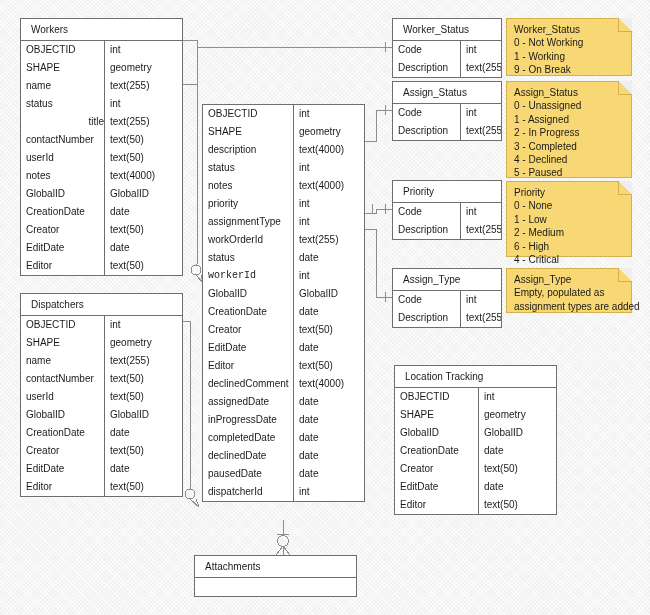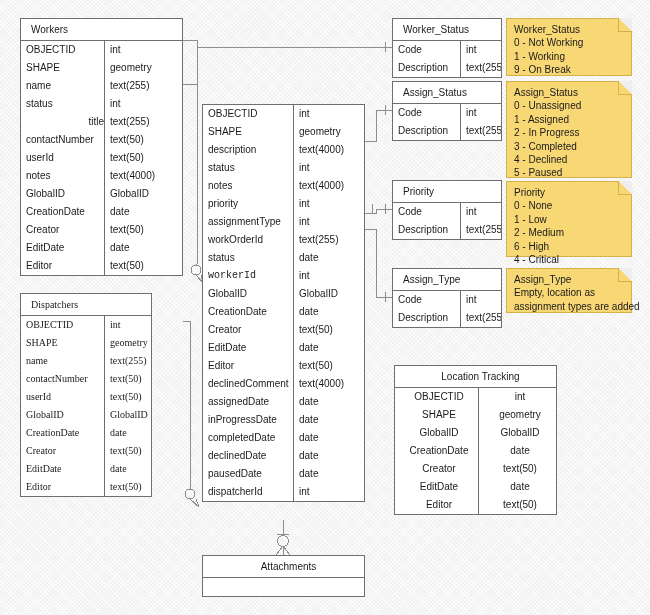--- a/index.html
+++ b/index.html
@@ -218,21 +218,21 @@
           <div class="frow">
             <div class="fname" style="width: 78px;">EditDate</div>
             <div class="ftype">date</div>
           </div>
           <div class="frow">
             <div class="fname" style="width: 78px;">Editor</div>
             <div class="ftype">text(50)</div>
           </div>
         </div>
       </div>
-      <div class="entity" style="left: 20px; top: 293px; width: 132px; font-family: Liberation Serif, serif;">
+      <div class="entity" style="left: 20px; top: 293px; width: 163px;">
         <div class="title">Dispatchers</div>
         <div class="fields">
           <div class="frow">
             <div class="fname" style="width: 78px;">OBJECTID</div>
             <div class="ftype">int</div>
           </div>
           <div class="frow">
             <div class="fname" style="width: 78px;">SHAPE</div>
             <div class="ftype">geometry</div>
           </div>
@@ -407,21 +407,21 @@
           <div class="frow">
             <div class="fname" style="width: 62px;">Code</div>
             <div class="ftype">int</div>
           </div>
           <div class="frow">
             <div class="fname" style="width: 62px;">Description</div>
             <div class="ftype">text(255)</div>
           </div>
         </div>
       </div>
-      <div class="entity" style="left: 394px; top: 365px; width: 163px; text-align: center;">
+      <div class="entity" style="left: 394px; top: 365px; width: 163px;">
         <div class="title">Location Tracking</div>
         <div class="fields">
           <div class="frow">
             <div class="fname" style="width: 78px;">OBJECTID</div>
             <div class="ftype">int</div>
           </div>
           <div class="frow">
             <div class="fname" style="width: 78px;">SHAPE</div>
             <div class="ftype">geometry</div>
           </div>
@@ -440,21 +440,21 @@
           <div class="frow">
             <div class="fname" style="width: 78px;">EditDate</div>
             <div class="ftype">date</div>
           </div>
           <div class="frow">
             <div class="fname" style="width: 78px;">Editor</div>
             <div class="ftype">text(50)</div>
           </div>
         </div>
       </div>
-      <div class="entity empty-body" style="left: 202px; top: 555px; width: 163px; text-align: center;">
+      <div class="entity empty-body" style="left: 194px; top: 555px; width: 163px;">
         <div class="title">Attachments</div>
         <div class="fields">
           <div class="frow empty-row">
             <div class="ftype">&nbsp;</div>
           </div>
         </div>
       </div>
     </div>
   <div id="notes-host">
       <div class="note" style="left: 506px; top: 18px; width: 126px; height: 58px;">
@@ -480,18 +480,18 @@
         <div class="ntitle">Priority</div>
         <div class="nline">0 - None</div>
         <div class="nline">1 - Low</div>
         <div class="nline">2 - Medium</div>
         <div class="nline">6 - High</div>
         <div class="nline">4 - Critical</div>
       </div>
       <div class="note" style="left: 506px; top: 268px; width: 126px; height: 45px;">
         <div class="fold"></div>
         <div class="ntitle">Assign_Type</div>
-        <div class="nline">Empty, location as</div>
+        <div class="nline">Empty, populated as</div>
         <div class="nline">assignment types are added</div>
       </div>
     </div>
 
 </div>
 
 </body></html>

